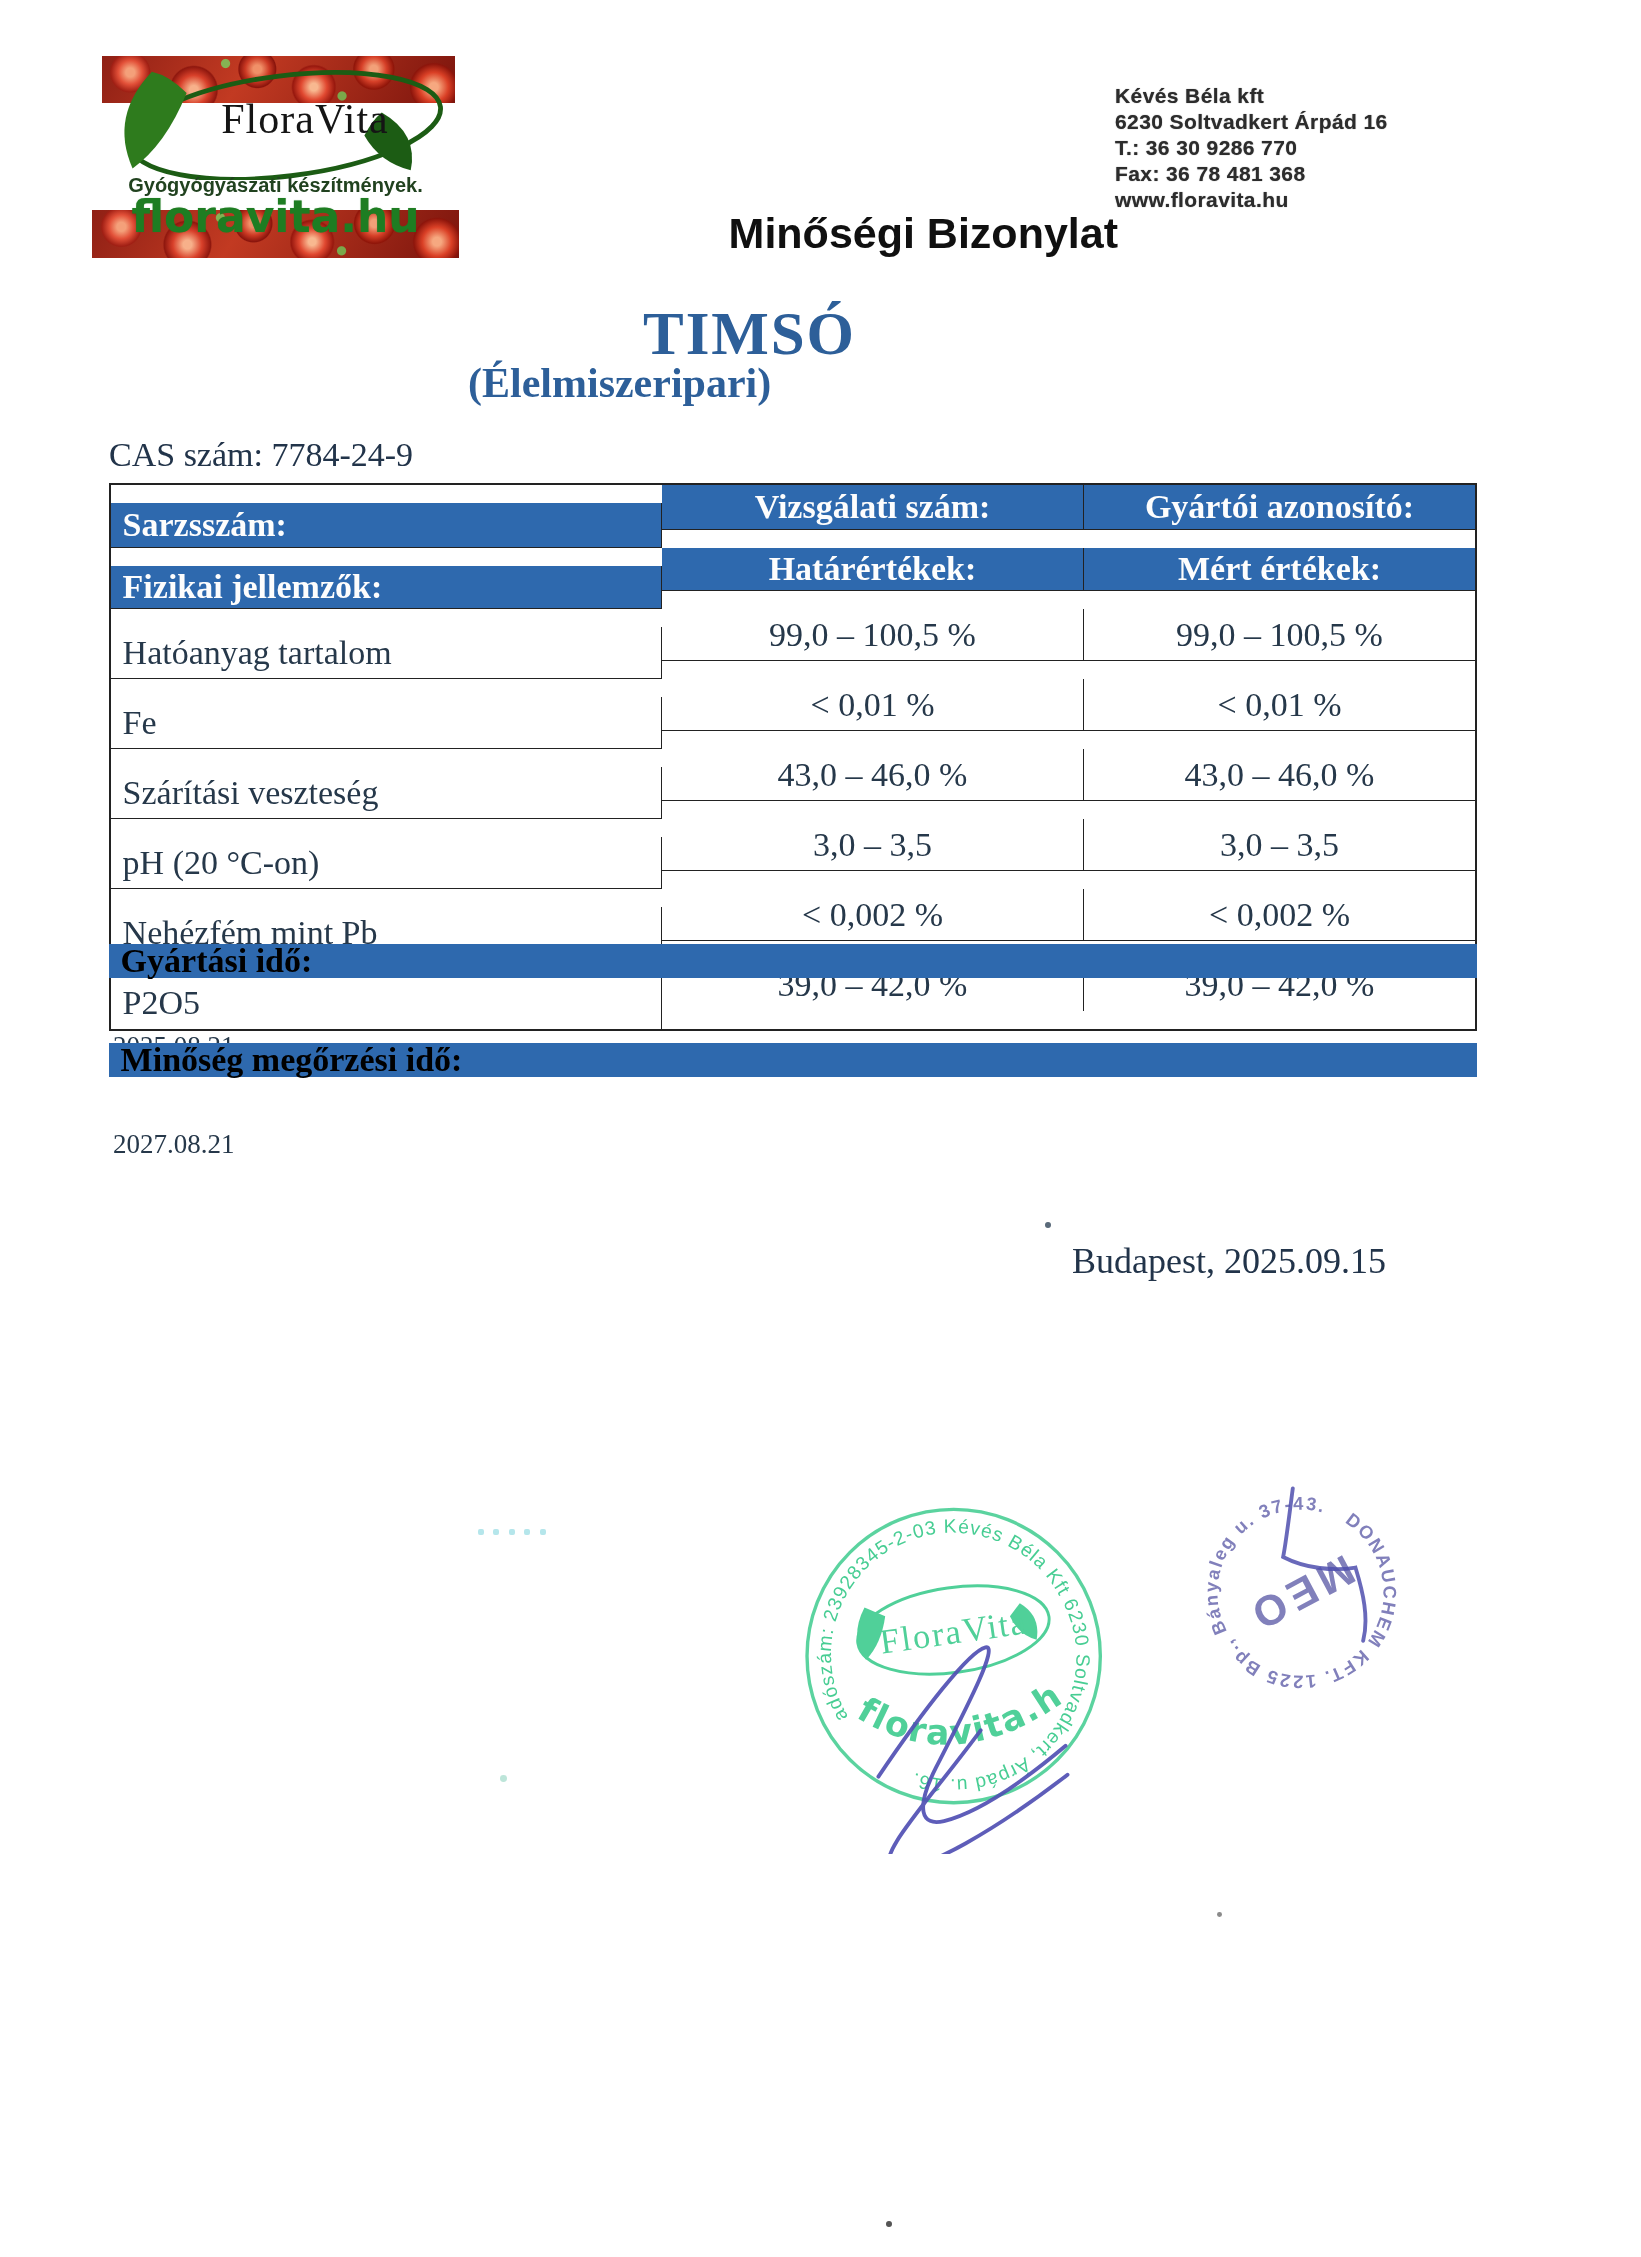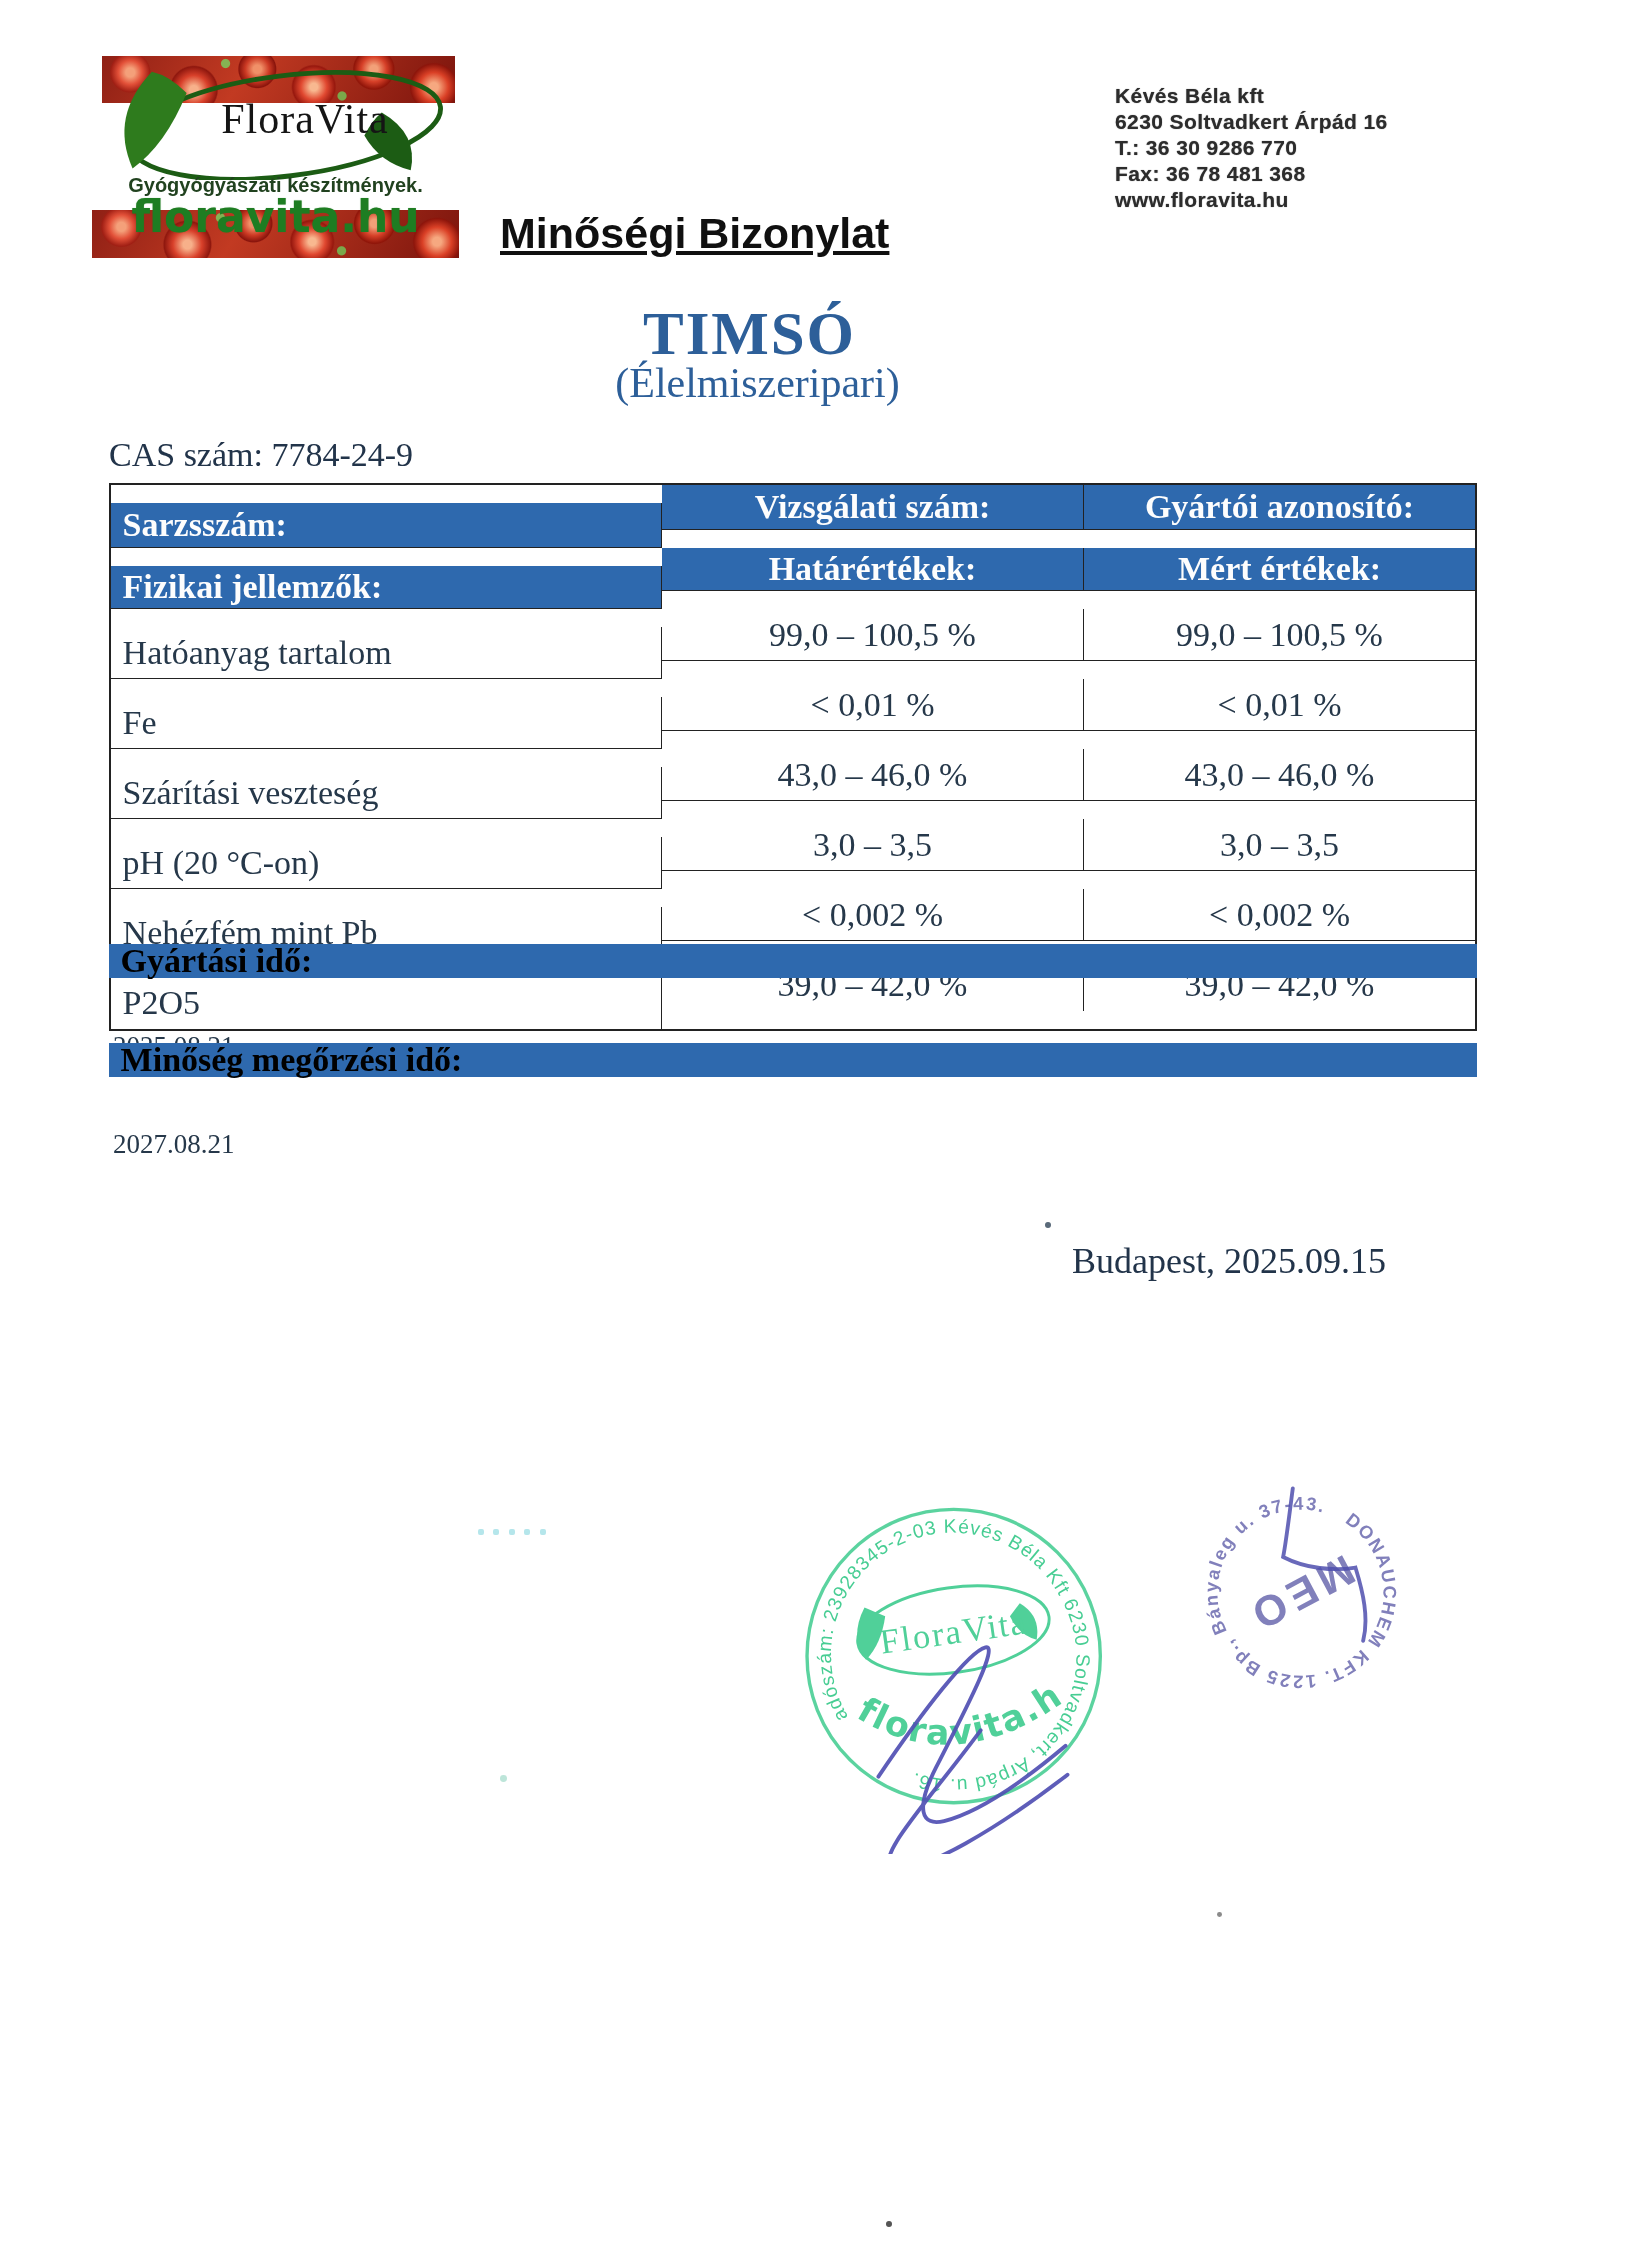--- a/index.html
+++ b/index.html
@@ -40,30 +40,30 @@
     text-shadow:0 0 1px rgba(30,125,34,.5);
   }
   
   .supplier{
     position:absolute; left:1115px; top:83px; width:406px;
     font-family:"Liberation Sans",sans-serif; font-weight:bold; font-size:21px; line-height:26px;
     color:#2c2c2c; text-shadow:0 0 1px rgba(40,40,40,.65); letter-spacing:0.4px;
   }
   
   .doc-title{
-    position:absolute; left:500px; top:209px; width:618px; text-align:left;
-    font-family:"Liberation Sans",sans-serif; font-weight:600; font-size:43px; color:#101010;text-decoration:underline;
+    position:absolute; left:500px; top:209px; width:618px; text-align:right;
+    font-family:"Liberation Sans",sans-serif; font-weight:600; font-size:43px; color:#101010;
   }
   .product-title{
     position:absolute; left:460px; top:299px; width:579px; text-align:center;
     font-weight:bold; font-size:61px; letter-spacing:1.9px; color:#2d5f99;
   }
   .product-subtitle{
-    position:absolute; left:468px; top:359px; width:579px; text-align:center;
-    font-weight:normal; font-size:42px; color:#2d5f99;
+    position:absolute; left:468px; top:359px; width:579px; text-align:left;
+    font-weight:bold; font-size:42px; color:#2d5f99;
   }
   .cas-line{position:absolute; left:109px; top:436px; font-size:34px; color:#22344a;}
   
   .tbl{
     position:absolute; left:109px; top:483px; width:1368px;
     border:2.9px solid #222; box-sizing:border-box; font-size:34px;
   }
   .tr{display:flex;}
   .td,.th{
     box-sizing:border-box; border-right:1.9px solid #222; border-bottom:1.9px solid #222;

